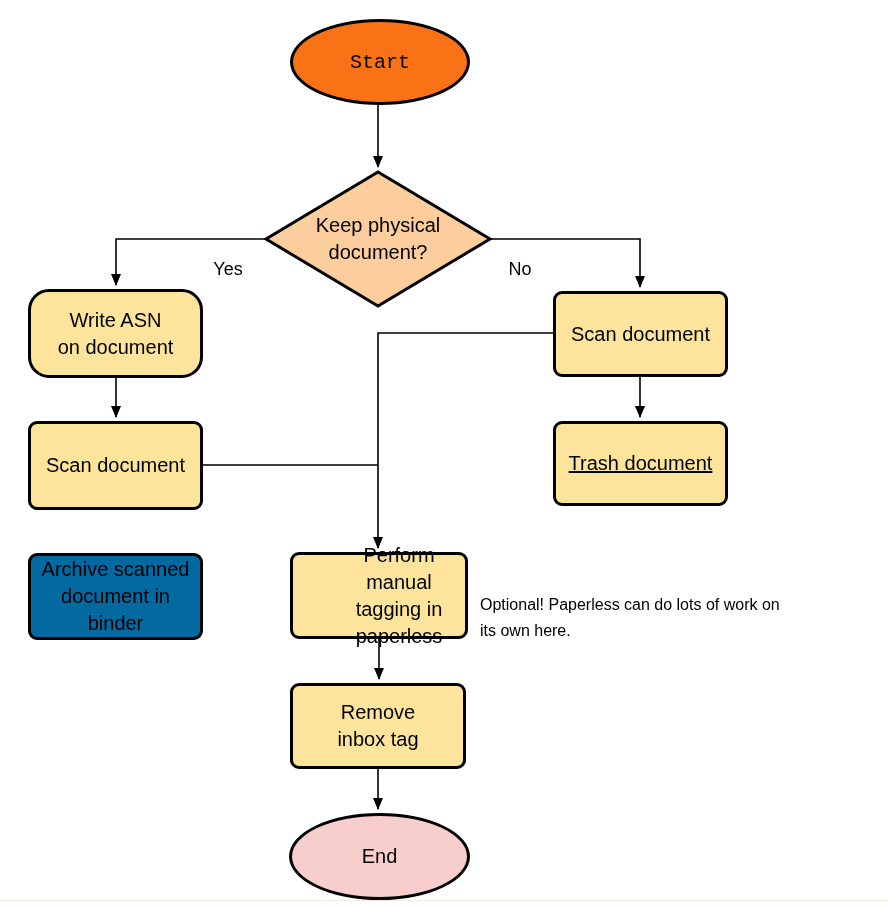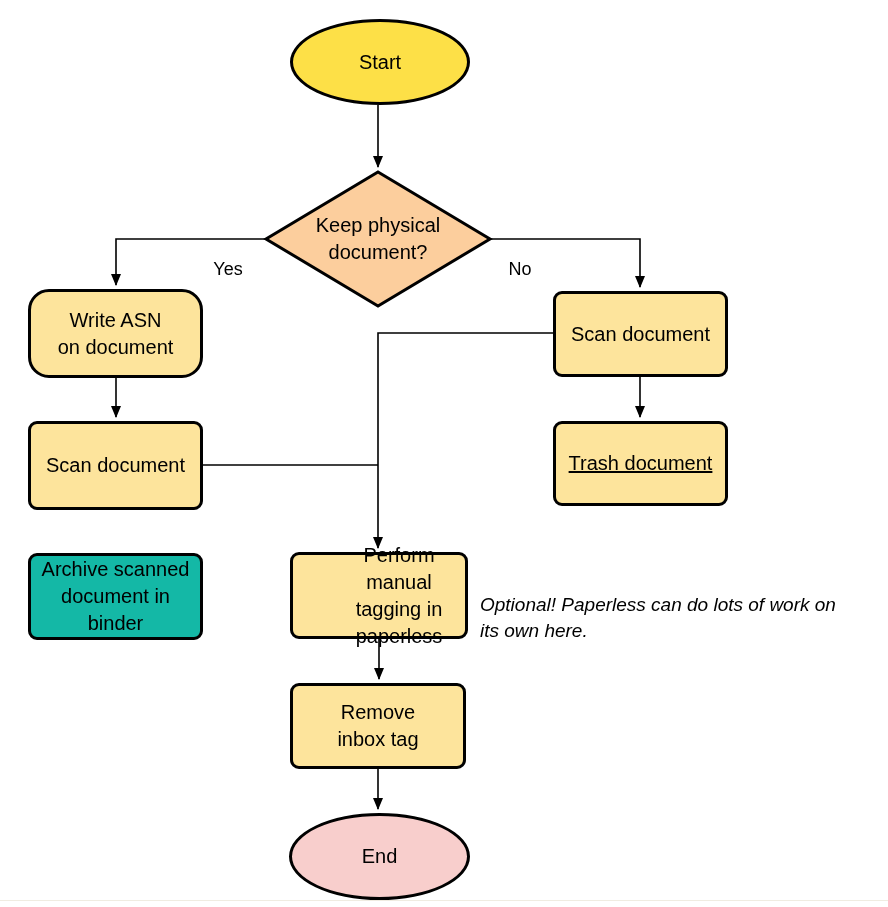--- a/index.html
+++ b/index.html
@@ -17,21 +17,21 @@
   .process{border:3px solid #000;border-radius:9px;}
   .terminal{border:3px solid #000;border-radius:50%;}
   .diamond-label{
     position:absolute;display:flex;align-items:center;justify-content:center;text-align:center;
     font-size:20px;line-height:27px;white-space:pre-line;
   }
   .edge-label{
     position:absolute;font-size:18px;line-height:18px;text-align:center;white-space:nowrap;margin-top:48px;
   }
   .note{
-    position:absolute;font-style:italic;font-size:19px;line-height:26px;white-space:pre-line;
+    position:absolute;font-size:16px;line-height:26px;white-space:pre-line;
   }
   .bottom-border{position:absolute;left:0;top:900px;width:888px;height:1px;background:#f0ece1;}
 </style>
 </head>
 <body>
 
 <div class="canvas">
 
   <svg class="edges" width="888" height="907" viewBox="0 0 888 907">
     <defs>
@@ -46,41 +46,41 @@
     <polyline class="edge" points="116,378 116,417" marker-end="url(#arrow)"></polyline>
     <polyline class="edge" points="203,465 378,465"></polyline>
     <polyline class="edge" points="553,333 378,333 378,548" marker-end="url(#arrow)"></polyline>
     <polyline class="edge" points="640,377 640,417" marker-end="url(#arrow)"></polyline>
     <polyline class="edge" points="379,639 379,679" marker-end="url(#arrow)"></polyline>
     <polyline class="edge" points="378,769 378,809" marker-end="url(#arrow)"></polyline>
 
     <polygon class="diamond" points="378,172 490,239 378,306 266,239" fill="#fcce9d"></polygon>
   </svg>
 
-  <div class="node terminal" style="left: 290px; top: 19px; width: 180px; height: 86px; background: #fde047;">
+  <div class="node terminal" style="left: 290px; top: 19px; width: 180px; height: 86px; background: #f97316; font-family: Liberation Mono, monospace;">
     <span>Start</span>
   </div>
 
   <div class="diamond-label" style="left:288px;top:205px;width:180px;height:68px;text-align:center;">Keep physical
 document?</div>
 
   <div class="edge-label" style="left:206px;top:212px;width:44px;">Yes</div>
 
   <div class="edge-label" style="left:498px;top:212px;width:44px;">No</div>
 
   <div class="node process" style="left: 28px; top: 289px; width: 175px; height: 89px; background: rgb(253, 228, 156); border-radius: 21px;">
     <span>Write ASN
 on document</span>
   </div>
 
   <div class="node process" style="left: 28px; top: 421px; width: 175px; height: 89px; background: rgb(253, 228, 156);">
     <span>Scan document</span>
   </div>
 
-  <div class="node process" style="left: 28px; top: 553px; width: 175px; height: 87px; background: #14b8a6; justify-content: center;">
+  <div class="node process" style="left: 28px; top: 553px; width: 175px; height: 87px; background: #0369a1; justify-content: center;">
     <span>Archive scanned
 document in
 binder</span>
   </div>
 
   <div class="node process" style="left: 553px; top: 291px; width: 175px; height: 86px; background: rgb(253, 228, 156);">
     <span>Scan document</span>
   </div>
 
   <div class="node process" style="left: 553px; top: 421px; width: 175px; height: 85px; background: rgb(253, 228, 156); text-decoration: underline;">

